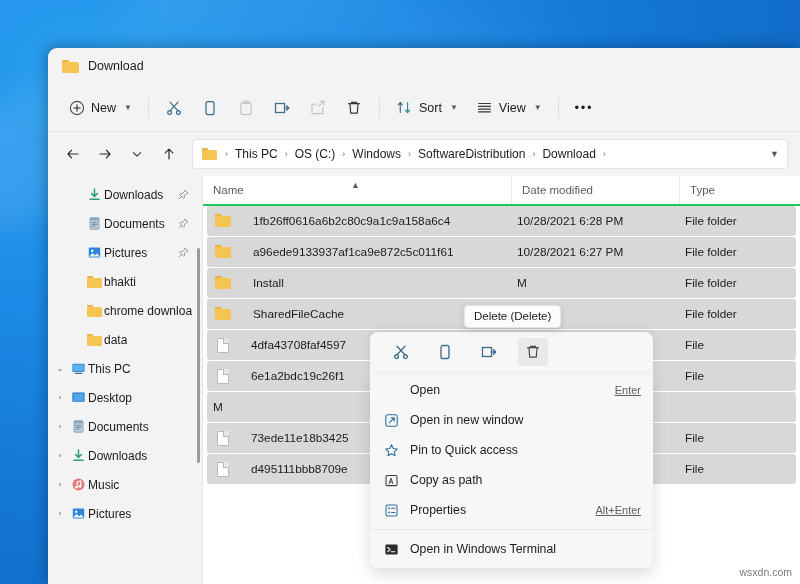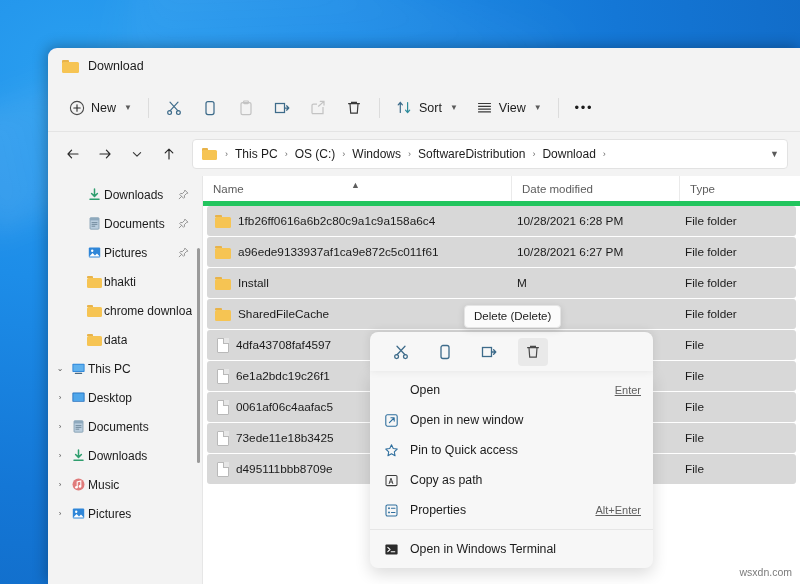--- a/index.html
+++ b/index.html
@@ -163,42 +163,42 @@
   }
   .sb-divider {
     position: absolute; right: 0; top: 0; bottom: 0; width: 1px; background: #e6e6e6;
   }
 
   
   .filelist { flex: 1; background: #ffffff; position: relative; overflow: hidden; }
   .col-head {
     height: 30px;
     display: flex; align-items: center;
-    border-bottom: 5px solid #22c55e;
+    border-bottom: 2px solid #22c55e;
     font-size: 11.5px; color: #5d5d5d;
     position: relative;
   }
   .ch { padding-left: 10px; position: relative; height: 100%; display: flex; align-items: center; }
   .ch.name { width: 308px; }
   .ch.date { width: 168px; border-left: 1px solid #eaeaea; }
   .ch.type { flex: 1; border-left: 1px solid #eaeaea; }
   .sort-arrow {
     position: absolute; left: 148px; top: 4px;
     font-size: 9px; color: #5d5d5d;
   }
   .row {
     height: 30px;
     display: flex; align-items: center;
     font-size: 11.8px; color: #1b1b1b;
     margin: 0 4px 1px 4px;
     background: #d8d8d8;
     border-radius: 3px;
   }
   .cell { padding-left: 6px; overflow: hidden; white-space: nowrap; }
-  .cell.name { width: 304px; display: flex; align-items: center; gap: 7px; }
+  .cell.name { width: 304px; display: flex; gap: 22px; }
   .cell.date { width: 168px; }
   .cell.type { flex: 1; }
   .f-folder { width: 16px; height: 13px; position: relative; flex: none; margin-left: 2px; }
   .f-folder::before {
     content: ""; position: absolute; left: 0; top: 0;
     width: 7px; height: 2.5px; background: #e8b34a; border-radius: 1px 1px 0 0;
   }
   .f-folder::after {
     content: ""; position: absolute; left: 0; top: 2px;
     width: 16px; height: 11px; background: #f6c453; border-radius: 1.5px;
@@ -638,24 +638,20 @@
           </div>
           <div class="row">
             <span class="cell name">
               <span class="f-file"></span>
               <span>6e1a2bdc19c26f1</span>
             </span>
             <span class="cell date">M</span>
             <span class="cell type">File</span>
           </div>
           <div class="row">
-            <span class="cell name">
-              <span class="f-file"></span>
-              <span>0061af06c4aafac5</span>
-            </span>
             <span class="cell date">M</span>
             <span class="cell type">File</span>
           </div>
           <div class="row">
             <span class="cell name">
               <span class="f-file"></span>
               <span>73ede11e18b3425</span>
             </span>
             <span class="cell date">M</span>
             <span class="cell type">File</span>

